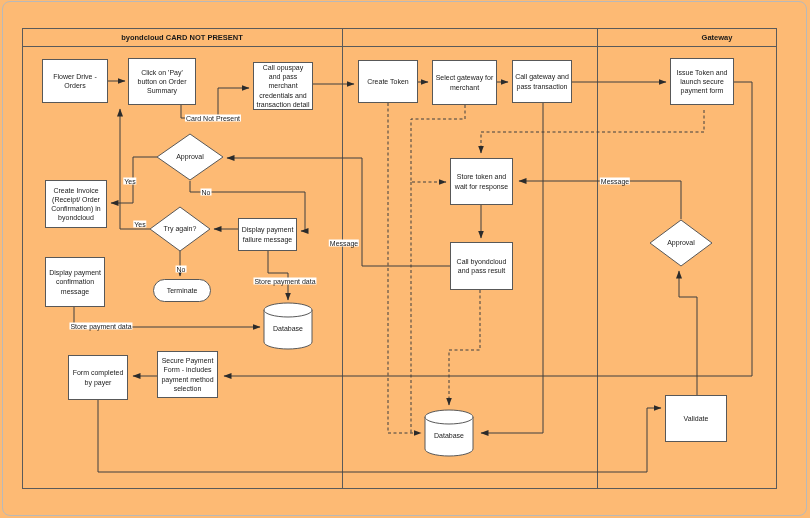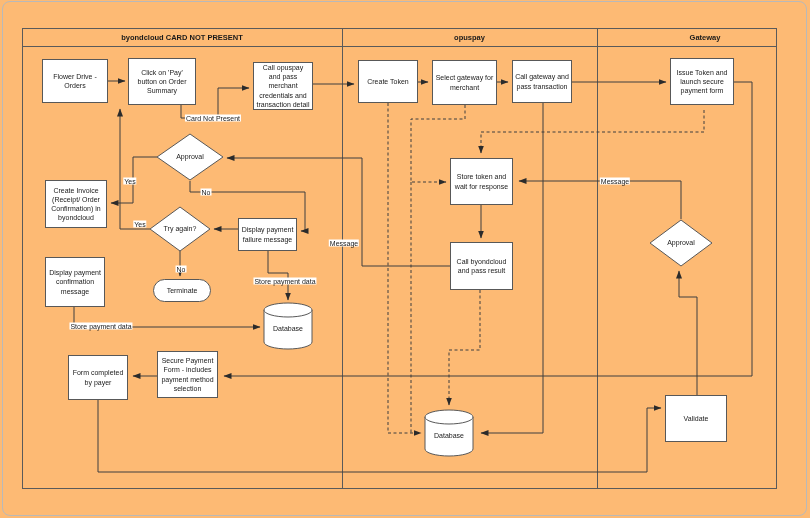--- a/index.html
+++ b/index.html
@@ -78,22 +78,21 @@
 
     <g stroke="#585858" stroke-width="1">
       <path fill="#ffffff" d="M264,310 L264,342 A24,7 0 0 0 312,342 L312,310"></path>
       <ellipse fill="#ffffff" cx="288" cy="310" rx="24" ry="7"></ellipse>
       <path fill="#ffffff" d="M425,417 L425,449 A24,7 0 0 0 473,449 L473,417"></path>
       <ellipse fill="#ffffff" cx="449" cy="417" rx="24" ry="7"></ellipse>
     </g>
   </svg>
 
   <div class="lane-title" style="left:22px;width:320px;">byondcloud CARD NOT PRESENT</div>
-  <div class="lane-title" style="left:342px;width:255px;">opuspay</div>
-  <div class="lane-title" style="left:583px;width:164px;padding-left:40px;">Gateway</div>
+  <div class="lane-title" style="left:595px;width:164px;padding-left:40px;">Gateway</div>
 
   <div class="node" style="left:42px;top:59px;width:66px;height:44px;">Flower Drive - Orders</div>
   <div class="node" style="left:128px;top:58px;width:68px;height:47px;">Click on 'Pay' button on Order Summary</div>
   <div class="node" style="left:253px;top:62px;width:60px;height:48px;">Call opuspay and pass merchant credentials and transaction detail</div>
   <div class="node" style="left:45px;top:180px;width:62px;height:48px;">Create Invoice (Receipt/ Order Confirmation) in byondcloud</div>
   <div class="node" style="left:45px;top:257px;width:60px;height:50px;">Display payment confirmation message</div>
   <div class="node" style="left:238px;top:218px;width:59px;height:33px;">Display payment failure message</div>
   <div class="node terminator" style="left:153px;top:279px;width:58px;height:23px;">Terminate</div>
   <div class="node" style="left:68px;top:355px;width:60px;height:45px;">Form completed by payer</div>
   <div class="node" style="left:157px;top:351px;width:61px;height:47px;">Secure Payment Form - includes payment method selection</div>

